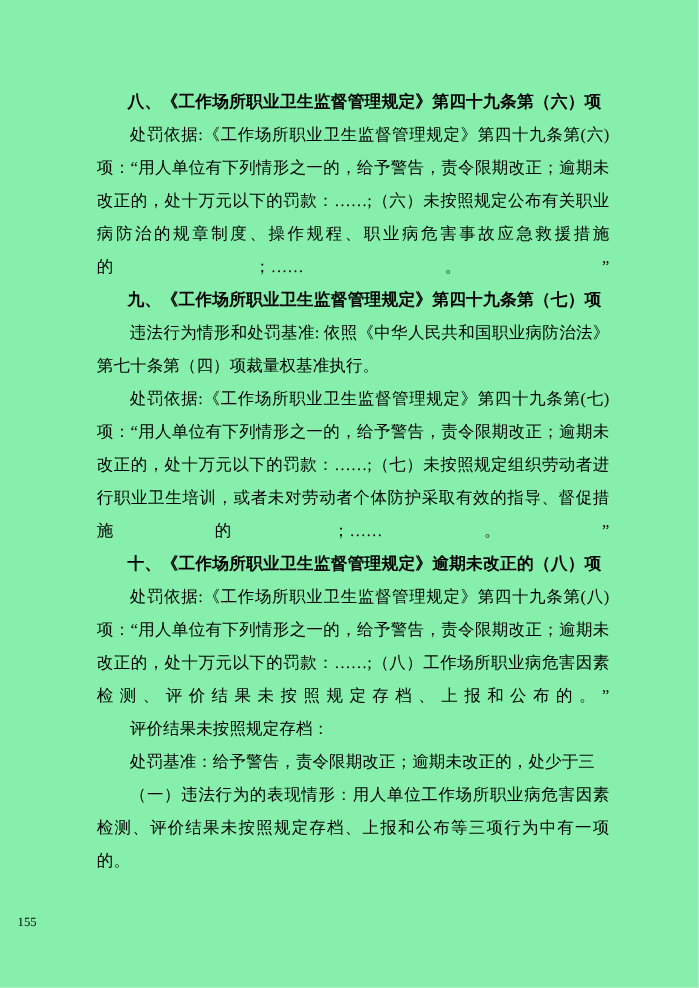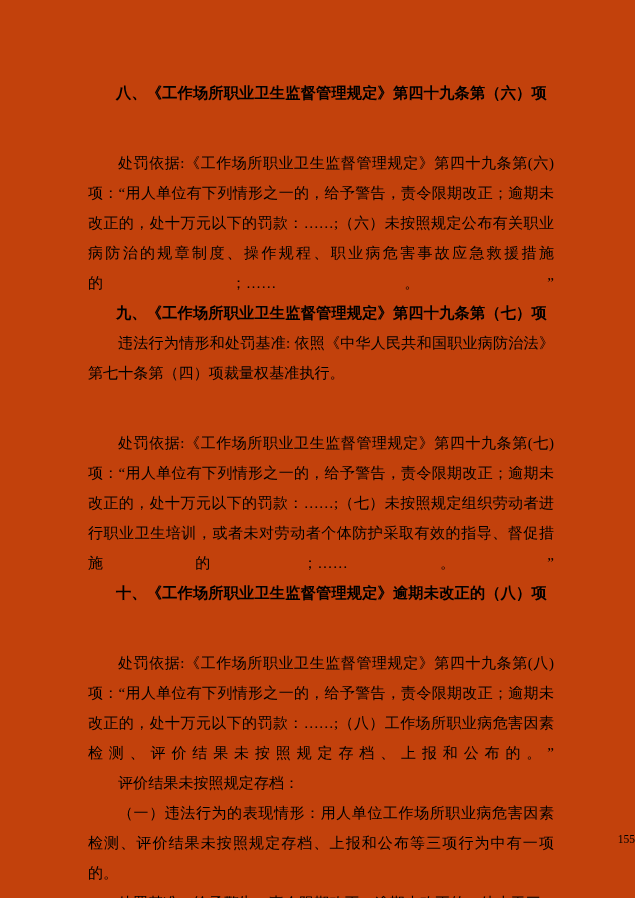--- a/index.html
+++ b/index.html
@@ -6,21 +6,21 @@
     margin: 0;
     padding: 0;
     background: #e8e8e8;
   }
   body {
     font-family: "Liberation Serif", "DejaVu Serif", serif;
   }
   .page {
     width: 635px;
     height: 898px;
-    background: #c2410c;
+    background: #86efac;
     position: relative;
     box-sizing: border-box;
     overflow: hidden;
     margin: 0 auto;
   }
   .content {
     position: absolute;
     left: 88px;
     top: 78px;
     width: 466px;
@@ -39,31 +39,30 @@
     font-size: 15px;
     line-height: 30px;
     text-align: justify;
     text-indent: 30px;
     color: #000;
     margin: 0;
     letter-spacing: 0.1px;
   }
   .para.j {
     text-align-last: justify;
-    margin-top: 40px;
   }
   .para.last {
     text-align-last: left;
   }
   .page-number {
     position: absolute;
     left: 0;
     right: 0;
     top: 833px;
-    text-align: right;
+    text-align: left;
     font-size: 11.5px;
     font-family: "Liberation Serif", serif;
     color: #000;
     margin-left: 16px;
   }
 </style>
 </head>
 <body>
 
 <div class="page">
@@ -72,19 +71,19 @@
     <p class="sec-heading">八、《工作场所职业卫生监督管理规定》第四十九条第（六）项</p>
     <p class="para j">处罚依据:《工作场所职业卫生监督管理规定》第四十九条第(六)项：“用人单位有下列情形之一的，给予警告，责令限期改正；逾期未改正的，处十万元以下的罚款：……;（六）未按照规定公布有关职业病防治的规章制度、操作规程、职业病危害事故应急救援措施的；……。”</p>
 
     <p class="sec-heading">九、《工作场所职业卫生监督管理规定》第四十九条第（七）项</p>
     <p class="para last">违法行为情形和处罚基准: 依照《中华人民共和国职业病防治法》第七十条第（四）项裁量权基准执行。</p>
     <p class="para j">处罚依据:《工作场所职业卫生监督管理规定》第四十九条第(七)项：“用人单位有下列情形之一的，给予警告，责令限期改正；逾期未改正的，处十万元以下的罚款：……;（七）未按照规定组织劳动者进行职业卫生培训，或者未对劳动者个体防护采取有效的指导、督促措施的；……。”</p>
 
     <p class="sec-heading">十、《工作场所职业卫生监督管理规定》逾期未改正的（八）项</p>
     <p class="para j">处罚依据:《工作场所职业卫生监督管理规定》第四十九条第(八)项：“用人单位有下列情形之一的，给予警告，责令限期改正；逾期未改正的，处十万元以下的罚款：……;（八）工作场所职业病危害因素检测、评价结果未按照规定存档、上报和公布的。”</p>
     <p class="para last">评价结果未按照规定存档：</p>
+    <p class="para last">处罚基准：给予警告，责令限期改正；逾期未改正的，处少于三</p>
     <p class="para last">（一）违法行为的表现情形：用人单位工作场所职业病危害因素检测、评价结果未按照规定存档、上报和公布等三项行为中有一项的。</p>
-    <p class="para last">处罚基准：给予警告，责令限期改正；逾期未改正的，处少于三</p>
 
   </div>
 
   <div class="page-number">155</div>
 </div>
 
 </body></html>

